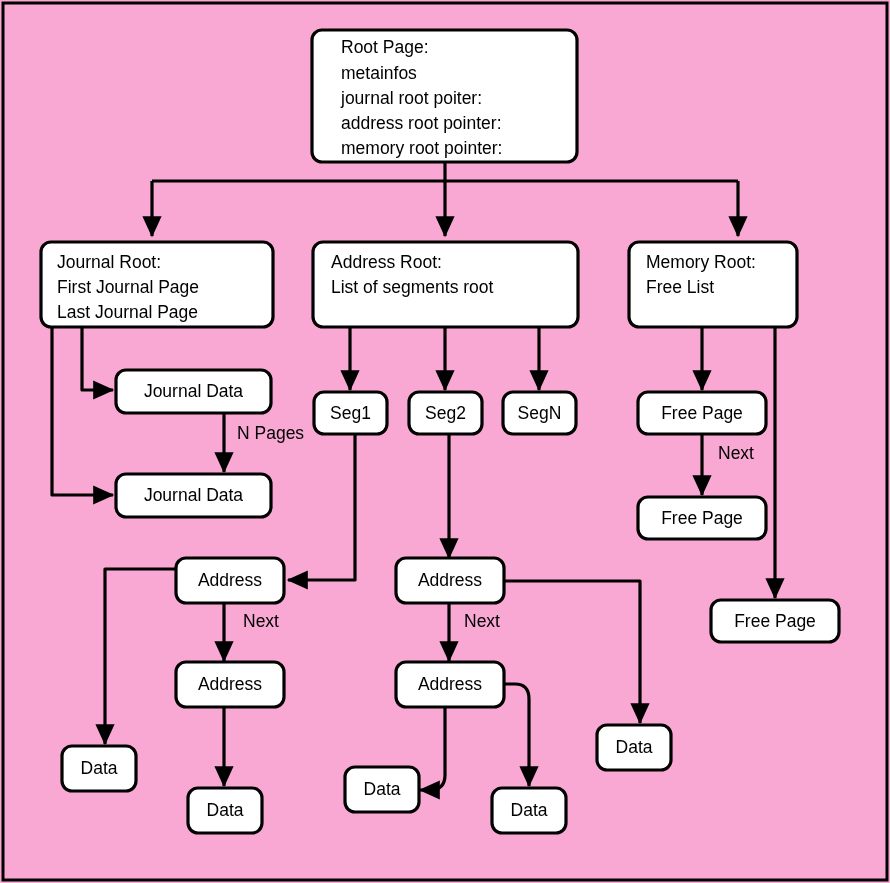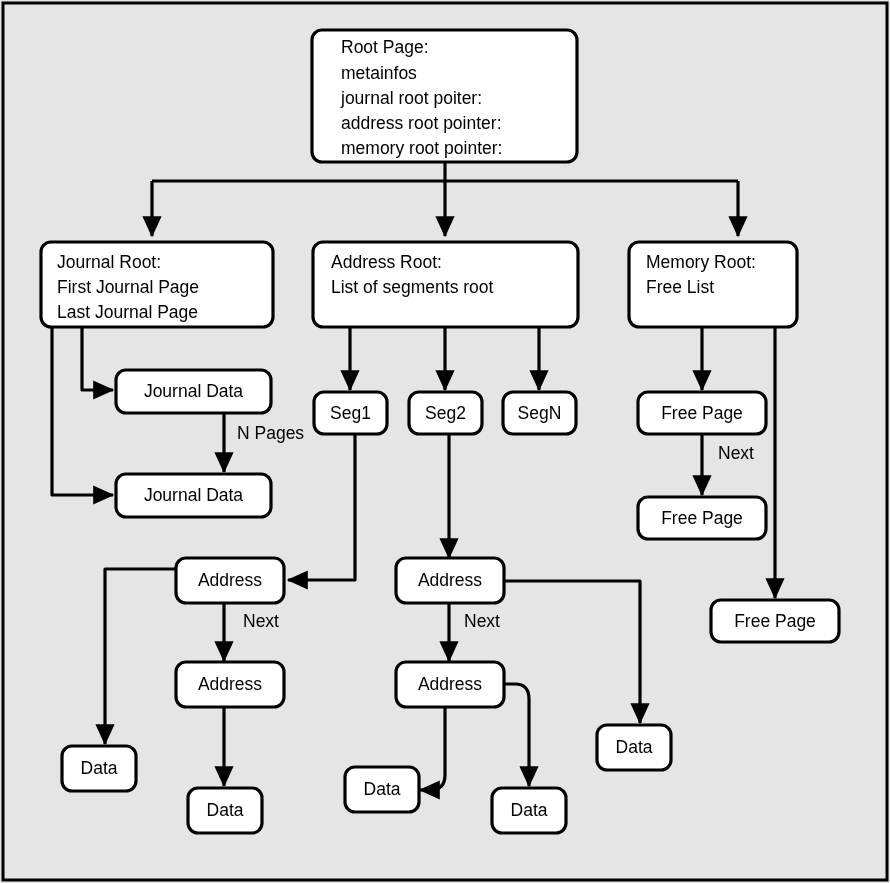--- a/index.html
+++ b/index.html
@@ -7,21 +7,21 @@
     padding: 0;
     background: #ffffff;
   }
   body {
     font-family: "Liberation Sans", sans-serif;
   }
   #canvas {
     position: relative;
     width: 890px;
     height: 883px;
-    background: #e5e5e5;
+    background: #f9a8d4;
     box-sizing: border-box;
   }
   svg#diagram {
     display: block;
     width: 890px;
     height: 883px;
   }
   .frame {
     fill: none;
     stroke: #000000;

